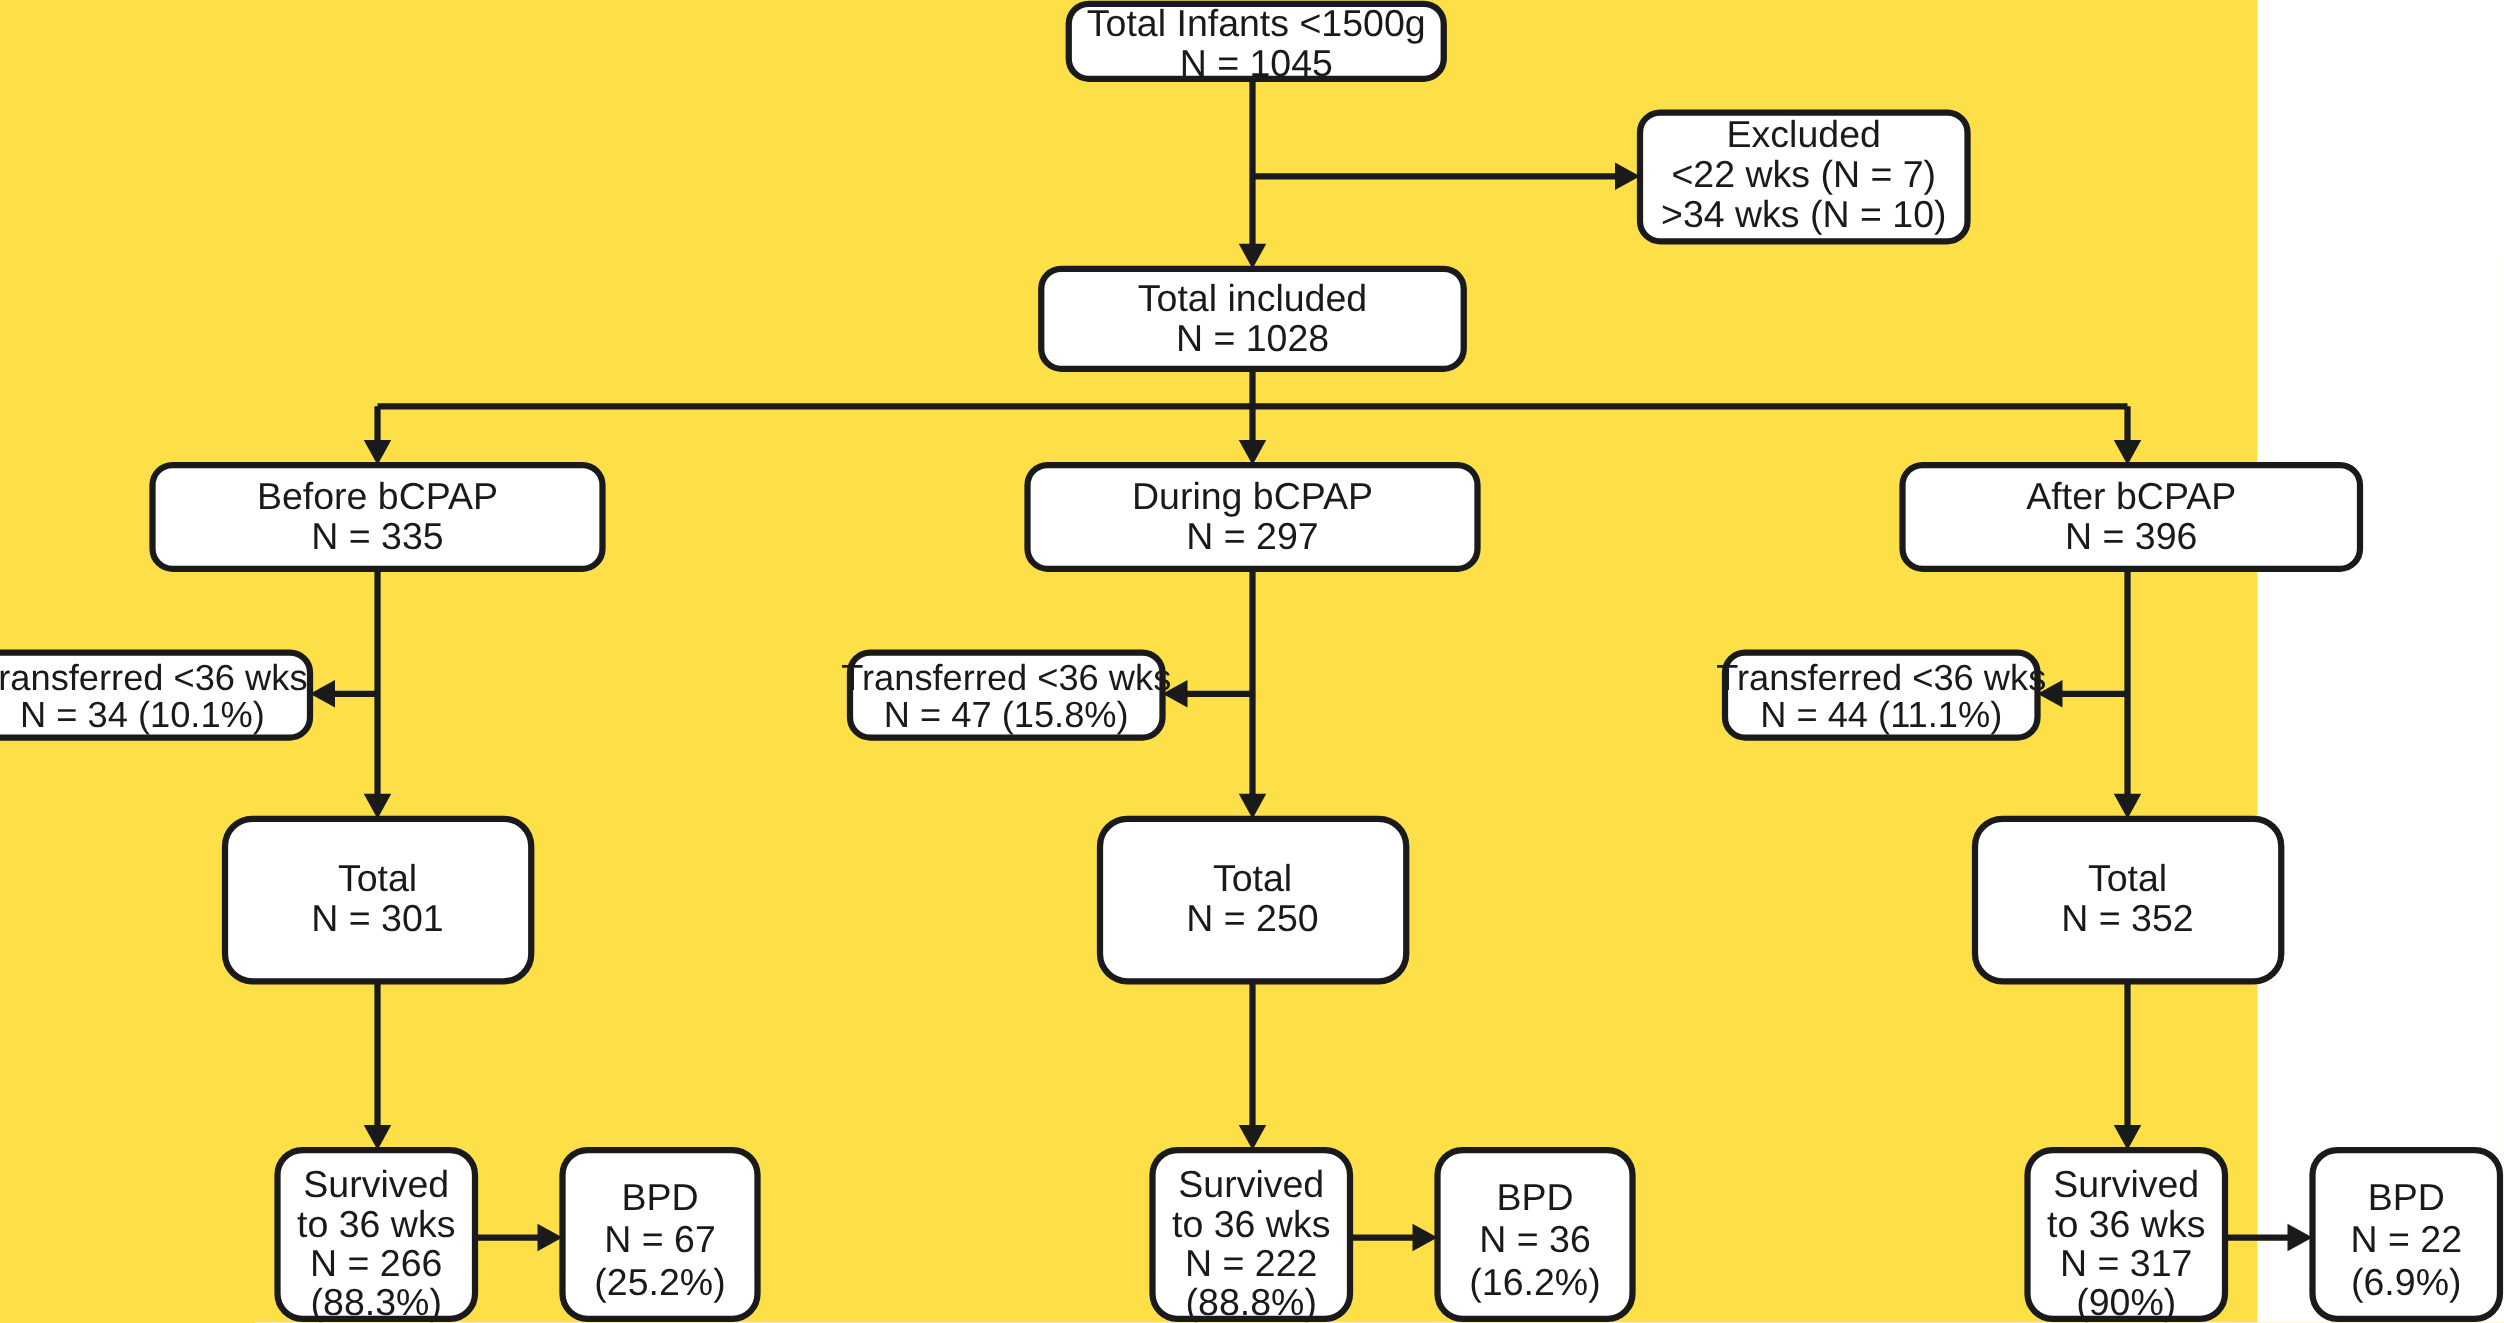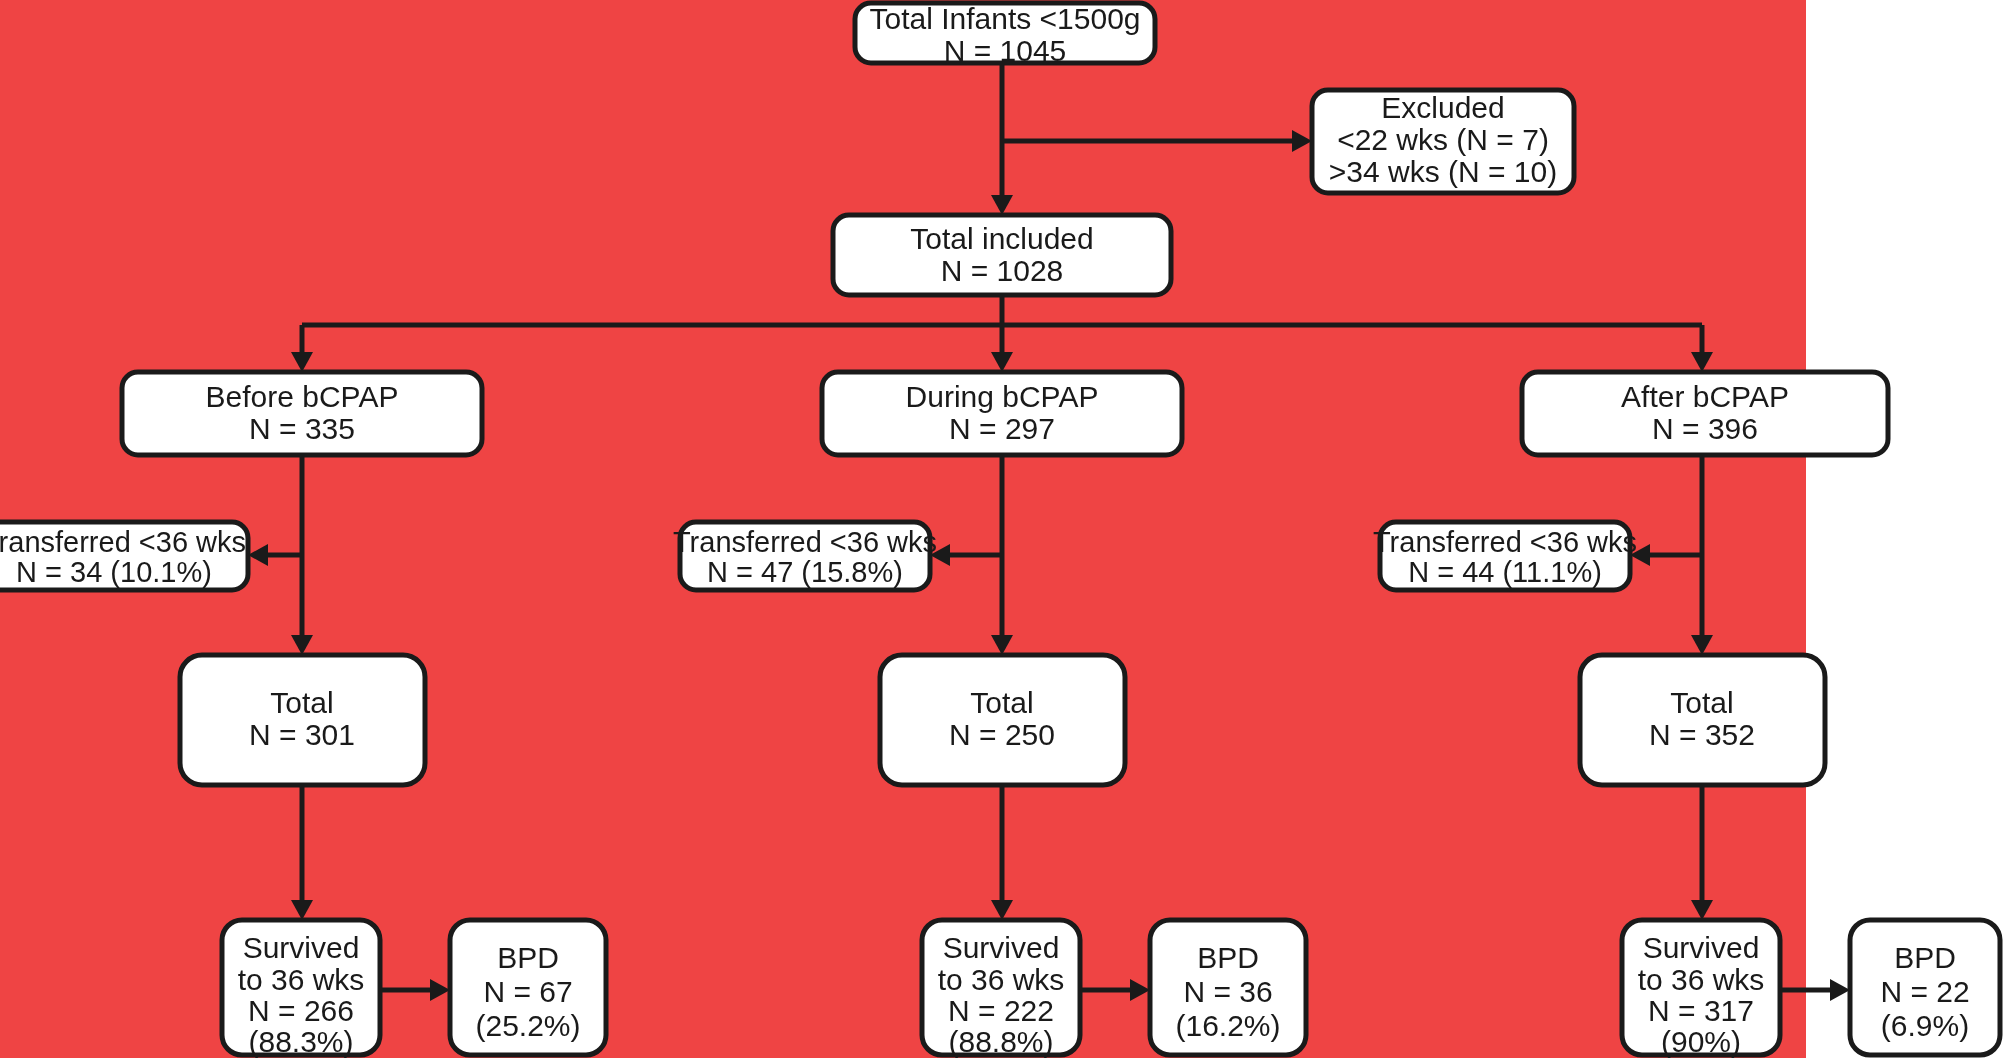--- a/index.html
+++ b/index.html
@@ -10,21 +10,21 @@
   body {
     width: 2003px;
     height: 1058px;
     font-family: "Liberation Sans", sans-serif;
     overflow: hidden;
   }
   #flowchart-root {
     position: relative;
     width: 1806px;
     height: 1058px;
-    background: #ef4444;
+    background: #fde047;
   }
   svg.chart-svg {
     position: absolute;
     top: 0;
     left: 0;
     width: 2003px;
     height: 1058px;
     display: block;
   }
   .node-box {

